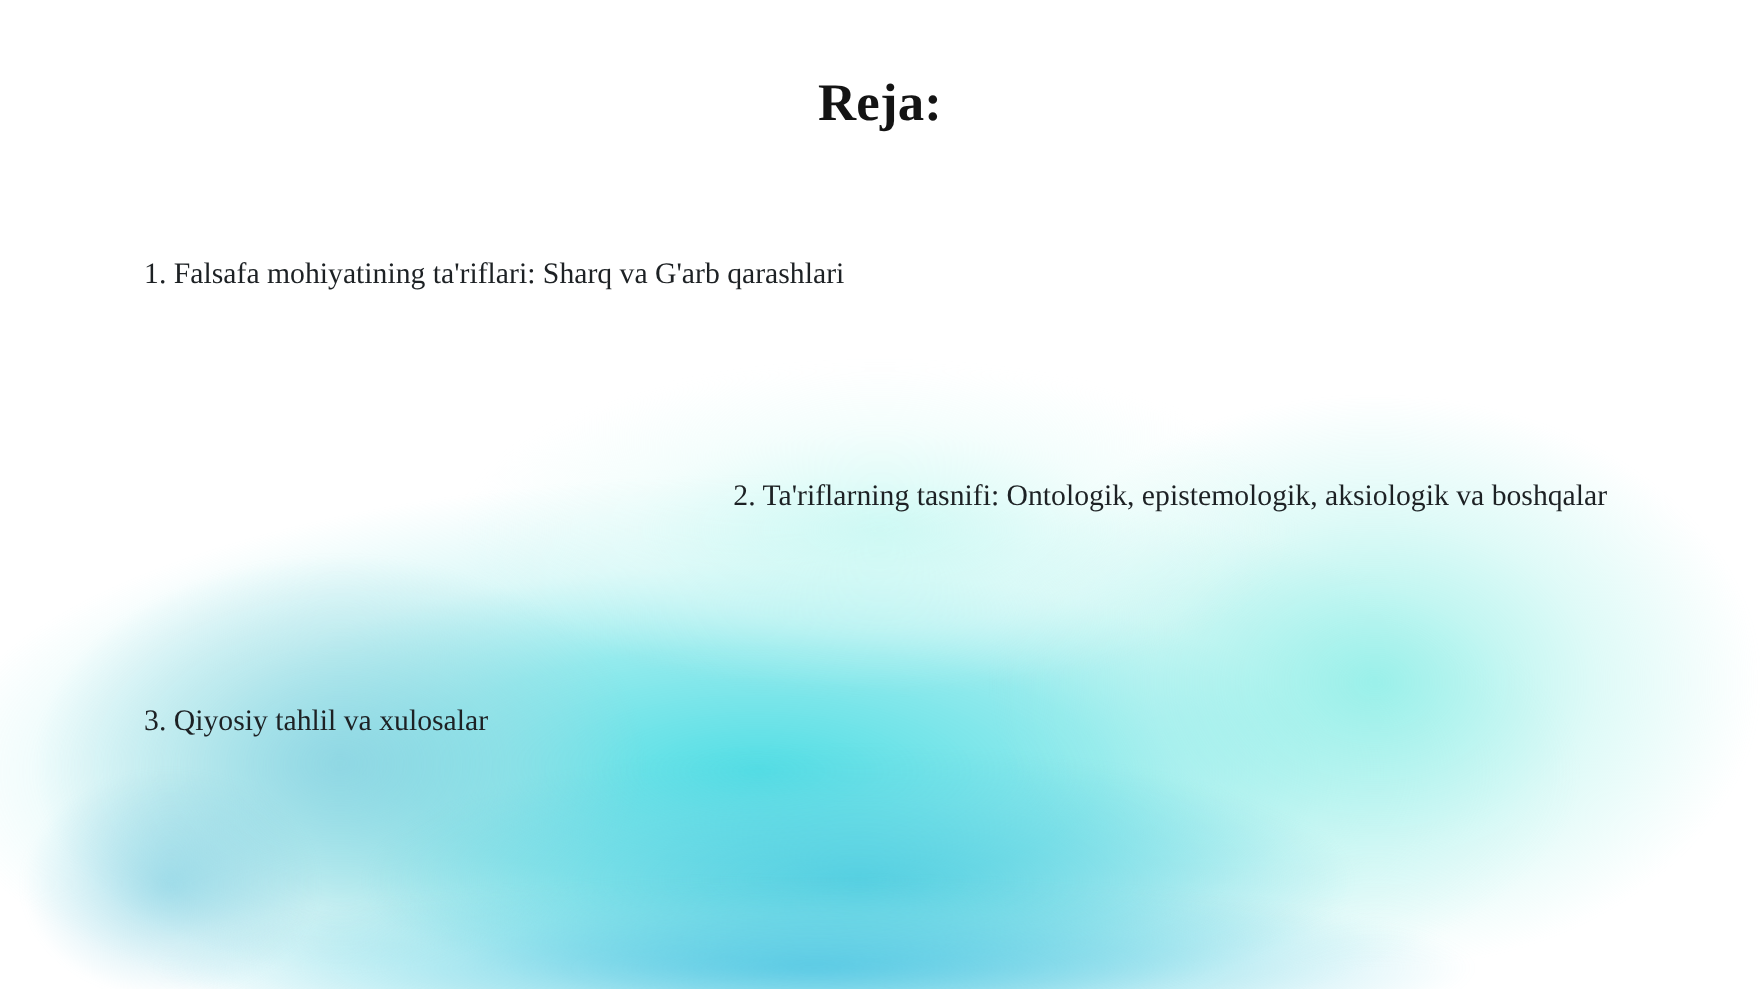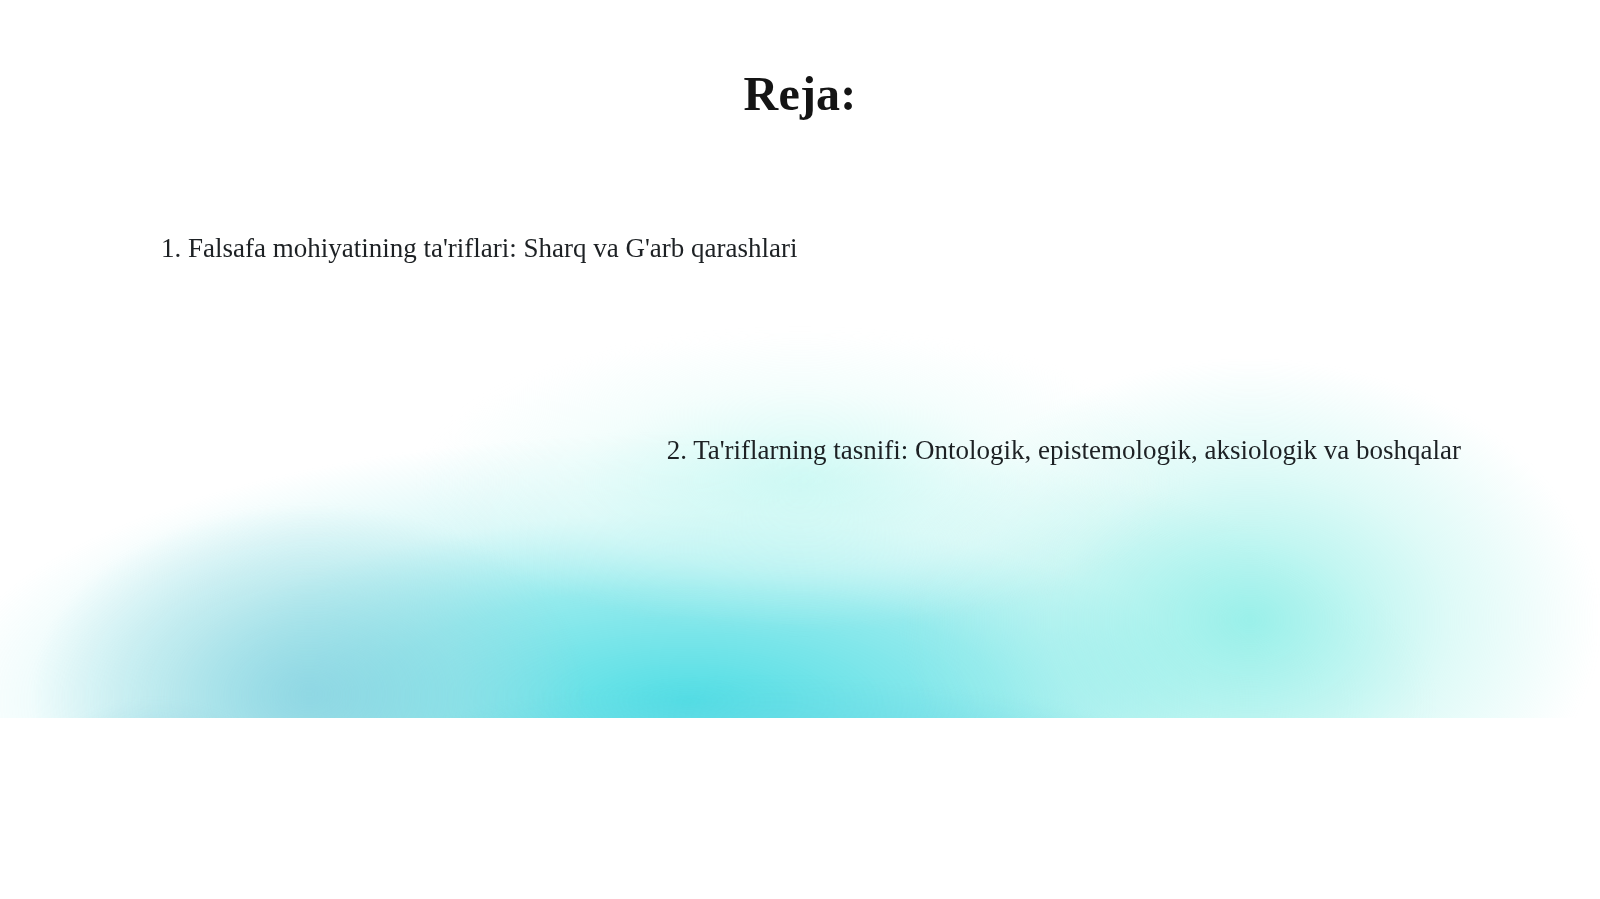--- a/index.html
+++ b/index.html
@@ -10,21 +10,21 @@
     width: 1600px;
     height: 899px;
     background: #ffffff;
     font-family: "Liberation Serif", serif;
     overflow: hidden;
   }
 
   .slide {
     position: relative;
     width: 1600px;
-    height: 718px;
+    height: 899px;
     background: #ffffff;
     overflow: hidden;
   }
 
   
   .wash {
     position: absolute;
     pointer-events: none;
   }
   .wash-main {
@@ -109,21 +109,21 @@
     left: 131px;
     top: 232px;
     width: 1330px;
   }
   .agenda-item {
     font-size: 27px;
     color: #1d2124;
     line-height: 1.2;
     white-space: nowrap;
   }
-  .agenda-item.i1 { margin-bottom: 170px; margin-left: 30px; }
+  .agenda-item.i1 { margin-bottom: 170px; }
   .agenda-item.i2 { margin-bottom: 172px; text-align: right; }
   .agenda-item.i3 { margin-bottom: 0; }
 </style>
 </head>
 <body>
 
 <div class="slide">
 
   <div class="wash wash-main"></div>
   <div class="wash wash-left"></div>
@@ -131,15 +131,16 @@
   <div class="wash wash-deep"></div>
   <div class="wash wash-bottom"></div>
   <div class="wash wash-topglow"></div>
   <div class="wash wash-edge-left"></div>
 
   <h1 class="slide-title">Reja:</h1>
 
   <div class="agenda">
     <div class="agenda-item i1">1. Falsafa mohiyatining ta'riflari: Sharq va G'arb qarashlari</div>
     <div class="agenda-item i2">2. Ta'riflarning tasnifi: Ontologik, epistemologik, aksiologik va boshqalar</div>
+    <div class="agenda-item i3">3. Qiyosiy tahlil va xulosalar</div>
   </div>
 
 </div>
 
 </body></html>

